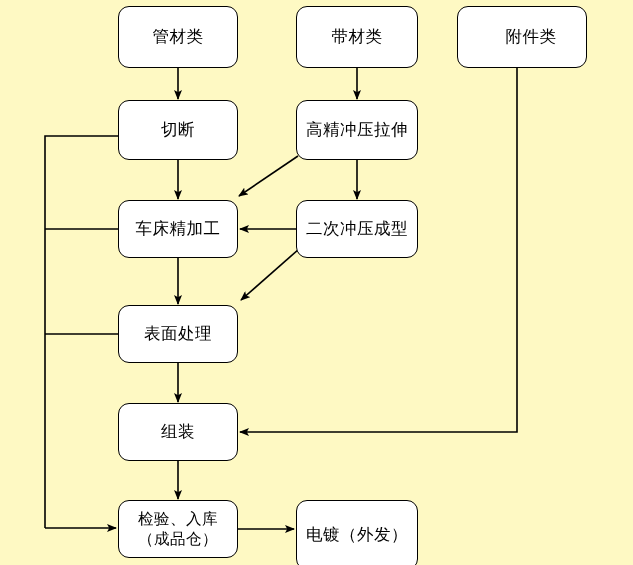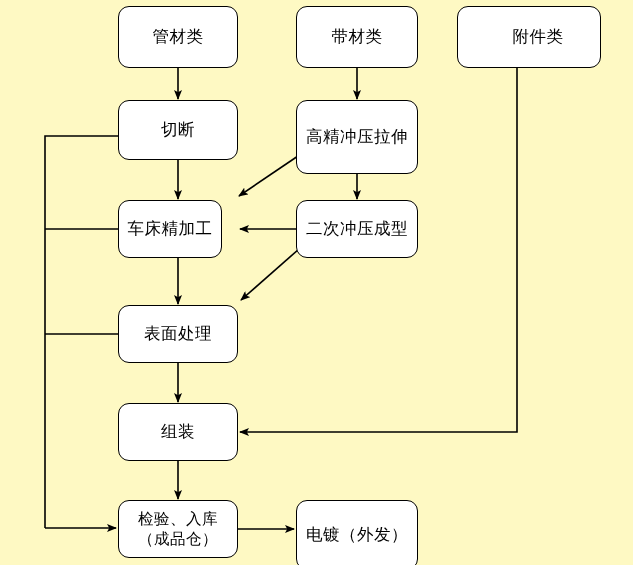--- a/index.html
+++ b/index.html
@@ -86,24 +86,24 @@
 
       <path d="M118,136 L45,136 L45,528"></path>
       <line x1="118" y1="229" x2="45" y2="229"></line>
       <line x1="118" y1="334" x2="45" y2="334"></line>
       <line x1="45" y1="528" x2="116" y2="528" marker-end="url(#ah)"></line>
     </g>
   </svg>
 
   <div class="node" style="left:118px;top:6px;width:120px;height:62px;">管材类</div>
   <div class="node" style="left:296px;top:6px;width:122px;height:62px;">带材类</div>
-  <div class="node" style="left:457px;top:6px;width:144px;height:62px;padding-left:18px;">附件类</div>
+  <div class="node" style="left:457px;top:6px;width:130px;height:62px;padding-left:18px;">附件类</div>
   <div class="node" style="left:118px;top:100px;width:120px;height:60px;">切断</div>
-  <div class="node" style="left:296px;top:100px;width:122px;height:74px;">高精冲压拉伸</div>
-  <div class="node" style="left:118px;top:200px;width:104px;height:58px;">车床精加工</div>
+  <div class="node" style="left:296px;top:100px;width:122px;height:60px;">高精冲压拉伸</div>
+  <div class="node" style="left:118px;top:200px;width:120px;height:58px;">车床精加工</div>
   <div class="node" style="left:296px;top:200px;width:122px;height:58px;">二次冲压成型</div>
   <div class="node" style="left:118px;top:305px;width:120px;height:58px;">表面处理</div>
   <div class="node two-line" style="left:118px;top:500px;width:120px;height:58px;">检验、入库
 （成品仓）</div>
   <div class="node" style="left:118px;top:403px;width:120px;height:58px;">组装</div>
   <div class="node" style="left:296px;top:500px;width:122px;height:70px;">电镀（外发）</div>
 
 </div>
 
 </body></html>

